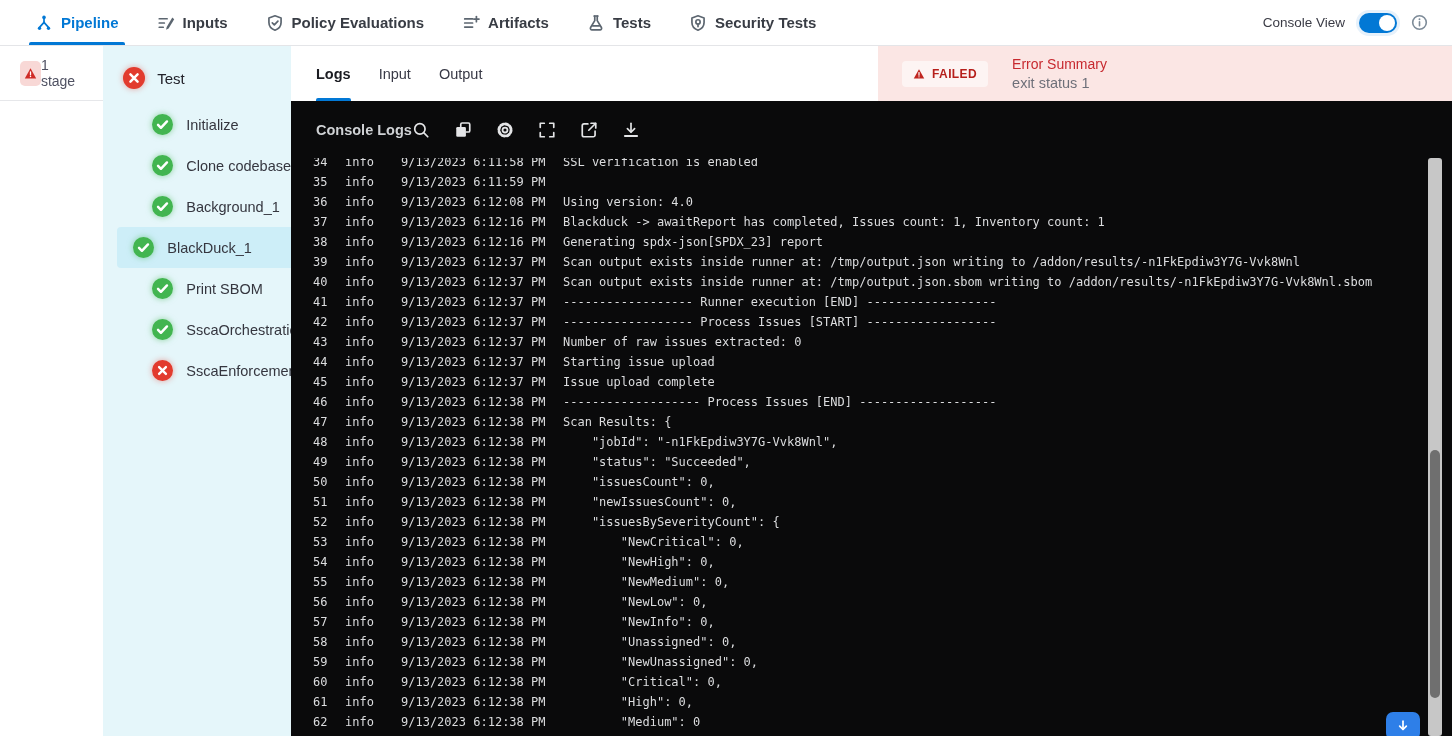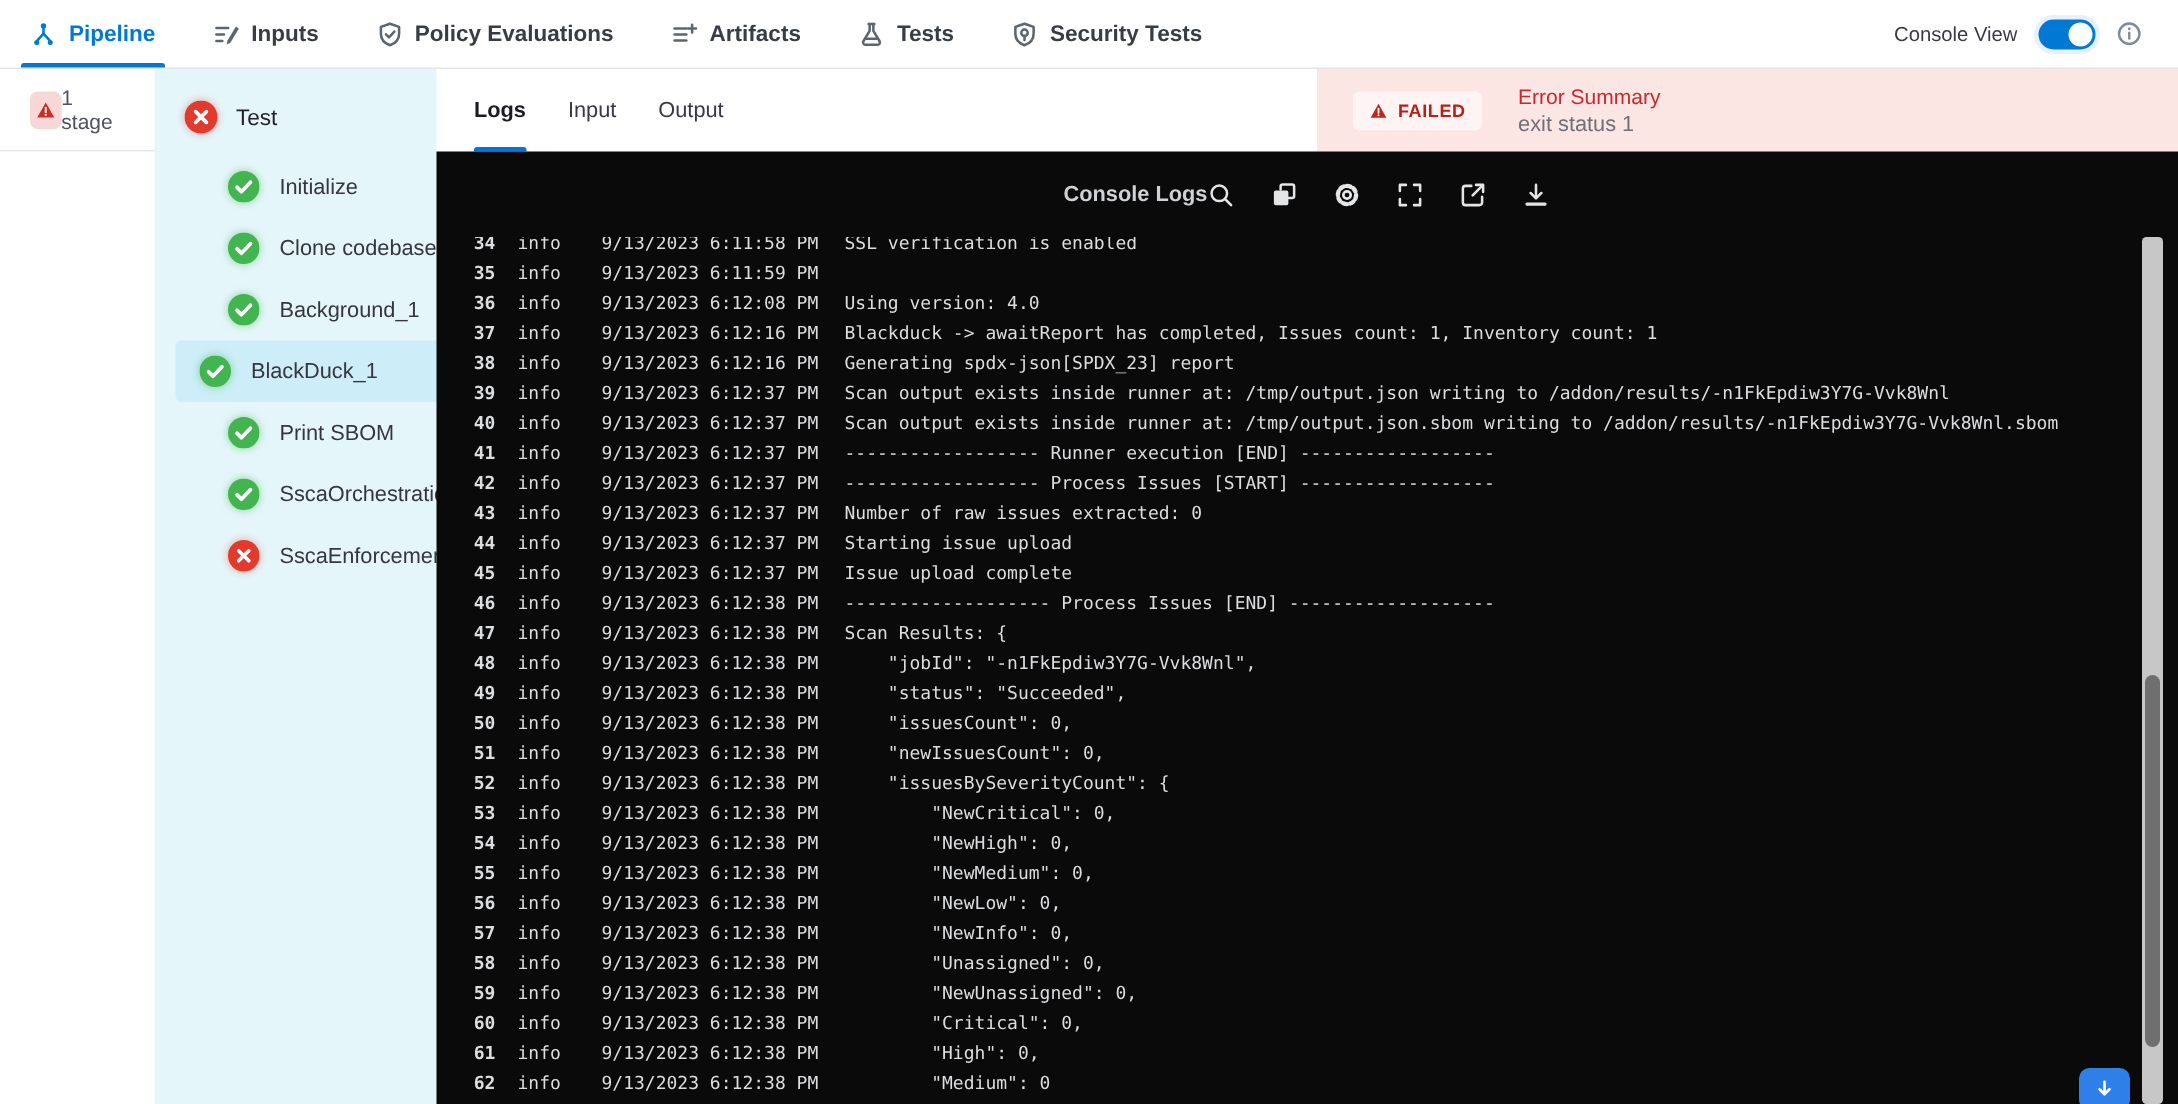--- a/index.html
+++ b/index.html
@@ -2,21 +2,21 @@
 <html style="--accent: #0278d5; --success: #42b550; --danger: #e23b2e; --sidebar-bg: #e5f6fa; --selected-bg: #cdeef8; --error-bg: #fbe6e4; --console-bg: #0a0a0b; --log-text: #dcdddf;"><head>
 <meta charset="utf-8">
 <style>
   * { margin:0; padding:0; box-sizing:border-box; }
   html,body { width:1452px; height:736px; overflow:hidden; }
   body { font-family:"Liberation Sans", sans-serif; background:#fff; color:#22222a; }
 
   .app { width:1452px; height:736px; display:flex; flex-direction:column; position:relative; }
 
   
-  .topnav { height:46px; background:#fff; border-bottom:1px solid #e4e5e8; display:flex; align-items:stretch; justify-content:space-between; padding:0 24px 0 18px; flex:0 0 46px; }
+  .topnav { height:46px; background:#fff; border-bottom:1px solid #e4e5e8; display:flex; align-items:stretch; justify-content:space-between; padding:0 24px 0 33px; flex:0 0 46px; }
   .nav-tabs { display:flex; align-items:stretch; gap:34px; }
   .nav-tab { display:flex; align-items:center; gap:8px; position:relative; font-size:15px; font-weight:600; color:#383c44; cursor:pointer; padding:0 2px; }
   .nav-tab .icn { width:18px; height:18px; color:#5c6670; display:flex; }
   .nav-tab.active { color:var(--accent); }
   .nav-tab.active .icn { color:var(--accent); }
   .nav-tab.active::after { content:""; position:absolute; left:-4px; right:-4px; bottom:0; height:3px; background:var(--accent); border-radius:2px 2px 0 0; }
   .topnav-right { display:flex; align-items:center; gap:14px; }
   .console-view-label { font-size:13.5px; color:#3a3b45; }
   .toggle { width:38px; height:20px; border-radius:10px; background:var(--accent); position:relative; cursor:pointer; box-shadow:0 0 0 3px #e6f1fb; }
   .toggle .knob { position:absolute; top:2px; right:2px; width:16px; height:16px; border-radius:50%; background:#fff; }
@@ -53,29 +53,29 @@
   .log-tab.active::after { content:""; position:absolute; left:0; right:0; bottom:0; height:3px; background:var(--accent); border-radius:2px 2px 0 0; }
   .error-summary { width:574px; flex:0 0 574px; background:var(--error-bg); display:flex; align-items:center; gap:24px; padding-left:24px; }
   .failed-badge { display:flex; align-items:center; gap:7px; background:rgba(255,255,255,.55); border-radius:4px; padding:6px 11px; cursor:default; }
   .failed-badge .icn { width:12px; height:12px; color:#c0251f; display:flex; }
   .failed-badge .txt { font-size:12px; font-weight:700; letter-spacing:.4px; color:#b61f1b; }
   .error-text .title { font-size:14px; color:#c7292f; margin-bottom:3px; }
   .error-text .msg { font-size:14.5px; color:#6e7079; }
 
   
   .console { flex:1; background:var(--console-bg); position:relative; min-height:0; overflow:hidden; }
-  .console-header { height:57px; display:flex; align-items:center; justify-content:center; padding:0 26px 0 25px; }
+  .console-header { height:57px; display:flex; align-items:center; justify-content:flex-start; padding:0 26px 0 25px; }
   .console-title { font-size:14.5px; font-weight:700; color:#cfd1d4; }
   .console-toolbar { display:flex; align-items:center; gap:24px; }
   .tool-btn { width:18px; height:18px; color:#e4e5e7; display:flex; cursor:pointer; }
 
   .log-view { position:absolute; top:57px; left:0; right:26px; bottom:0; overflow:hidden; font-family:"DejaVu Sans Mono", monospace; font-size:12px; color:var(--log-text); }
   .log-inner { margin-top:-6px; }
   .log-line { height:20px; display:flex; align-items:center; white-space:pre; }
-  .ln-num { width:20px; margin-left:22px; text-align:center; flex:0 0 20px;font-weight:bold; }
+  .ln-num { width:20px; margin-left:22px; text-align:left; flex:0 0 20px; }
   .ln-level { width:40px; margin-left:12px; flex:0 0 40px; }
   .ln-time { width:146px; margin-left:16px; flex:0 0 146px; }
   .ln-msg { margin-left:16px; }
 
   .console-scrollbar { position:absolute; top:57px; bottom:0; right:10px; width:14px; background:#c7c7c7; border-radius:3px; cursor:pointer; }
   .console-scrollbar .thumb { position:absolute; left:2px; width:10px; top:292px; height:248px; background:#6f6f6f; border-radius:5px; cursor:grab; }
   .scroll-bottom-btn { position:absolute; right:32px; bottom:-4px; width:34px; height:28px; border:none; border-radius:7px; background:#2e7fe8; color:#fff; display:flex; align-items:center; justify-content:center; cursor:pointer; }
   .scroll-bottom-btn .icn { width:14px; height:14px; display:flex; }
 </style>
 </head>

